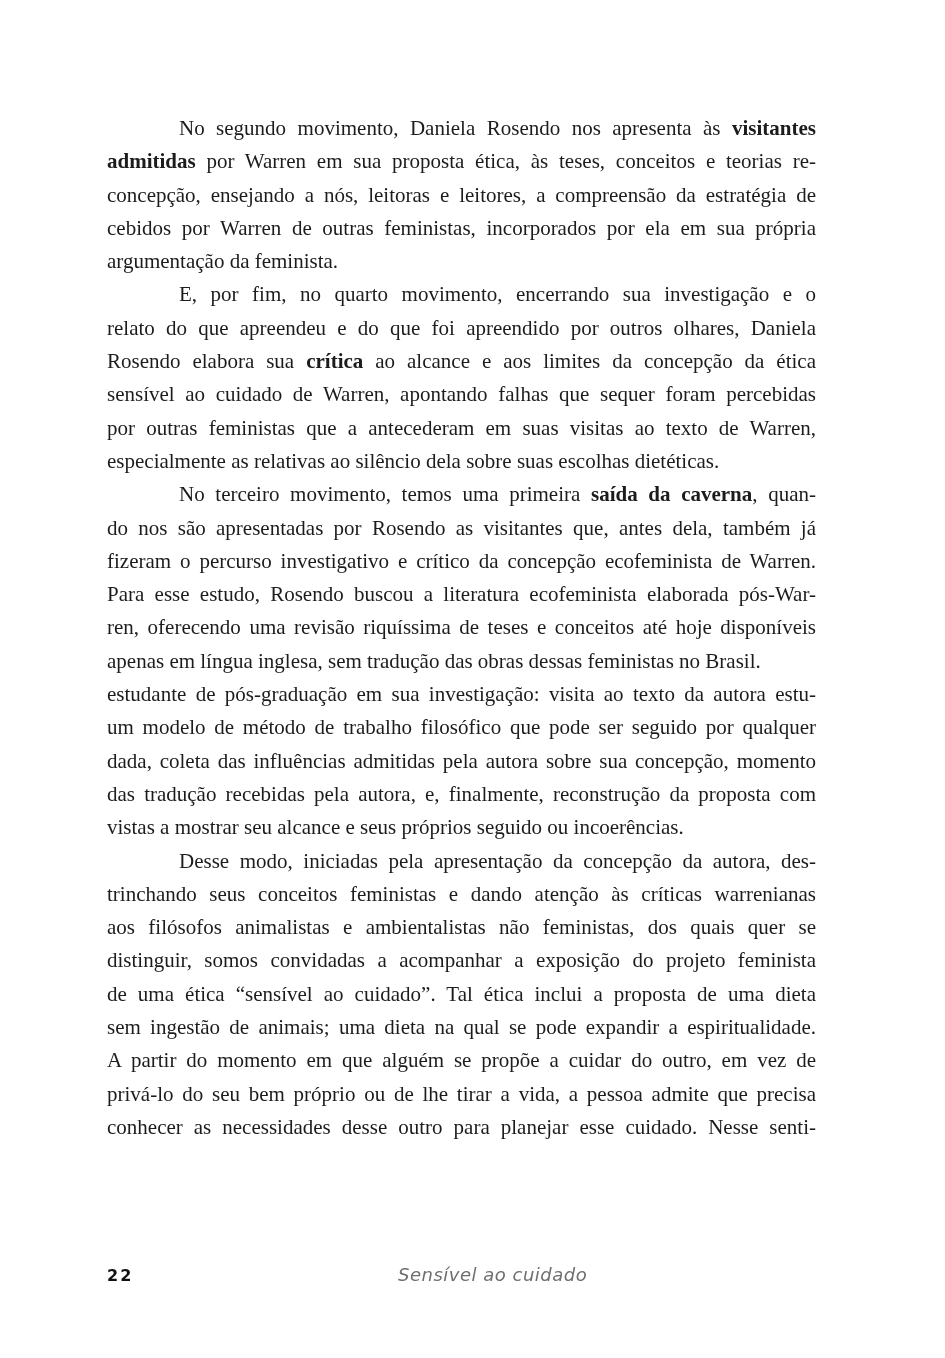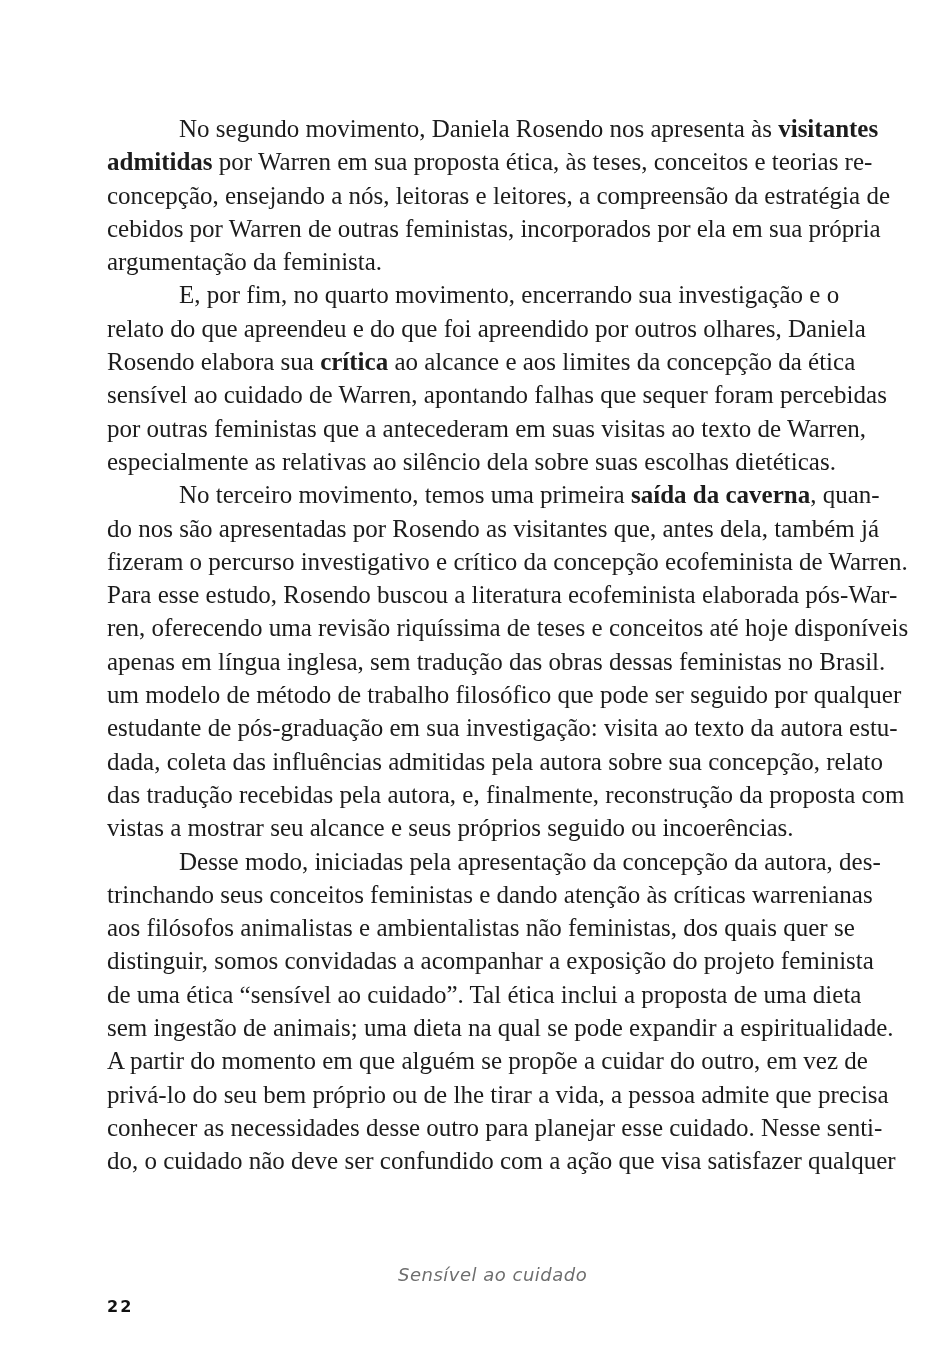--- a/index.html
+++ b/index.html
@@ -12,21 +12,21 @@
       height: 1358px;
       position: relative;
       overflow: hidden;
     }
     .page-body {
       position: absolute;
       left: 107px;
       top: 112px;
       width: 709px;
       font-family: "Liberation Serif", "DejaVu Serif", serif;
-      font-size: 25px;
+      font-size: 21px;
       line-height: 33.3px;
       color: #1c1c1c;
       text-align: justify;
       hyphens: manual;
     }
     .line {
       display: block;
       text-align: justify;
       text-align-last: justify;
       white-space: nowrap;
@@ -52,21 +52,20 @@
     }
     .page-number {
       position: absolute;
       left: 0;
       top: 0;
       font-family: "DejaVu Sans", "Liberation Sans", sans-serif;
       font-weight: bold;
       font-size: 16px;
       letter-spacing: 2px;
       color: #111111;
-      margin-top: 31px;
     }
     .running-title {
       position: absolute;
       left: 291px;
       top: -2px;
       font-family: "DejaVu Sans", "Liberation Sans", sans-serif;
       font-style: italic;
       font-size: 18px;
       letter-spacing: 0.5px;
       color: #6e6e6e;
@@ -93,36 +92,35 @@
     </div>
     <div class="para-lines">
       <span class="line first"><span>No terceiro movimento, temos uma primeira </span><b>saída da caverna</b><span>, quan-</span></span>
       <span class="line"><span>do nos são apresentadas por Rosendo as visitantes que, antes dela, também já</span></span>
       <span class="line"><span>fizeram o percurso investigativo e crítico da concepção ecofeminista de Warren.</span></span>
       <span class="line"><span>Para esse estudo, Rosendo buscou a literatura ecofeminista elaborada pós-War-</span></span>
       <span class="line"><span>ren, oferecendo uma revisão riquíssima de teses e conceitos até hoje disponíveis</span></span>
       <span class="line last"><span>apenas em língua inglesa, sem tradução das obras dessas feministas no Brasil.</span></span>
     </div>
     <div class="para-lines">
+      <span class="line"><span>estudante de pós-graduação em sua investigação: visita ao texto da autora estu-</span></span>
       <span class="line"><span>um modelo de método de trabalho filosófico que pode ser seguido por qualquer</span></span>
-      <span class="line"><span>estudante de pós-graduação em sua investigação: visita ao texto da autora estu-</span></span>
-      <span class="line"><span>dada, coleta das influências admitidas pela autora sobre sua concepção, relato</span></span>
+      <span class="line"><span>dada, coleta das influências admitidas pela autora sobre sua concepção, momento</span></span>
       <span class="line"><span>das tradução recebidas pela autora, e, finalmente, reconstrução da proposta com</span></span>
       <span class="line last"><span>vistas a mostrar seu alcance e seus próprios seguido ou incoerências.</span></span>
     </div>
     <div class="para-lines">
       <span class="line first"><span>Desse modo, iniciadas pela apresentação da concepção da autora, des-</span></span>
       <span class="line"><span>trinchando seus conceitos feministas e dando atenção às críticas warrenianas</span></span>
       <span class="line"><span>aos filósofos animalistas e ambientalistas não feministas, dos quais quer se</span></span>
       <span class="line"><span>distinguir, somos convidadas a acompanhar a exposição do projeto feminista</span></span>
       <span class="line"><span>de uma ética “sensível ao cuidado”. Tal ética inclui a proposta de uma dieta</span></span>
       <span class="line"><span>sem ingestão de animais; uma dieta na qual se pode expandir a espiritualidade.</span></span>
       <span class="line"><span>A partir do momento em que alguém se propõe a cuidar do outro, em vez de</span></span>
       <span class="line"><span>privá-lo do seu bem próprio ou de lhe tirar a vida, a pessoa admite que precisa</span></span>
       <span class="line"><span>conhecer as necessidades desse outro para planejar esse cuidado. Nesse senti-</span></span>
-      <span class="line"><span>do, o cuidado não deve ser confundido com a ação que visa satisfazer qualquer</span></span>
     </div>
   </main>
 
 <footer class="footer">
   <span class="page-number">22</span>
   <span class="running-title">Sensível ao cuidado</span>
 </footer>
 
 </body></html>

